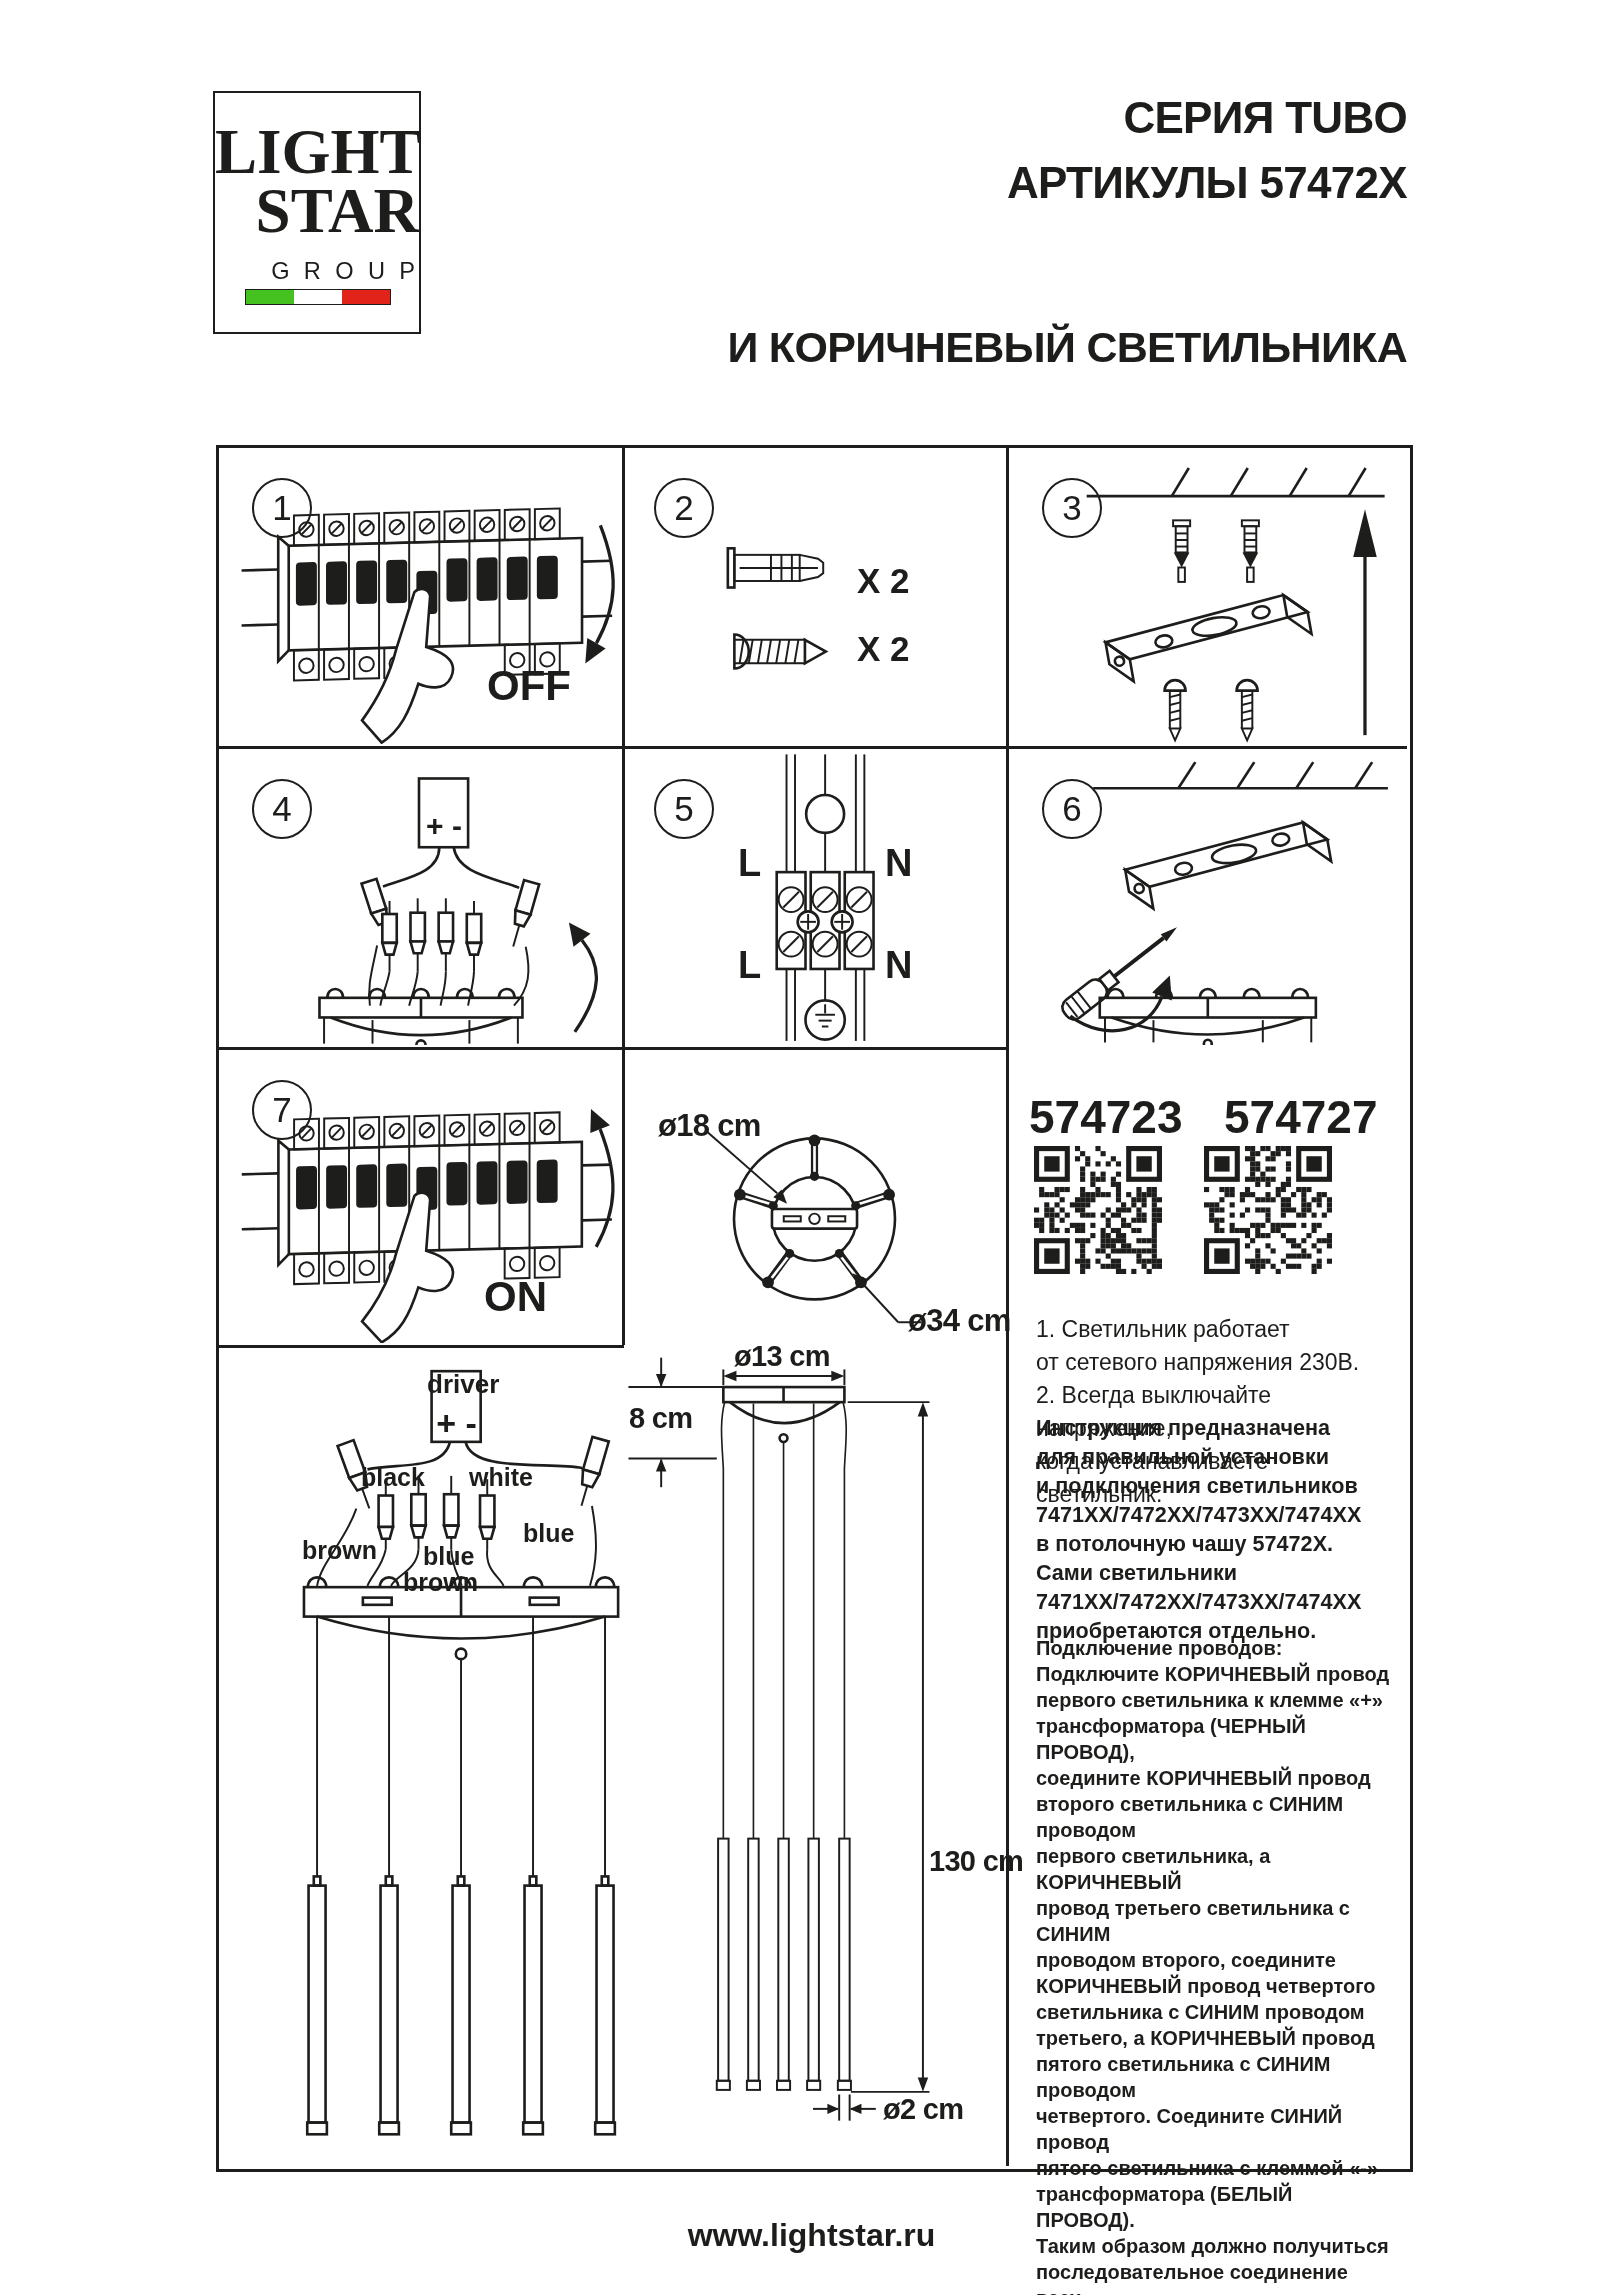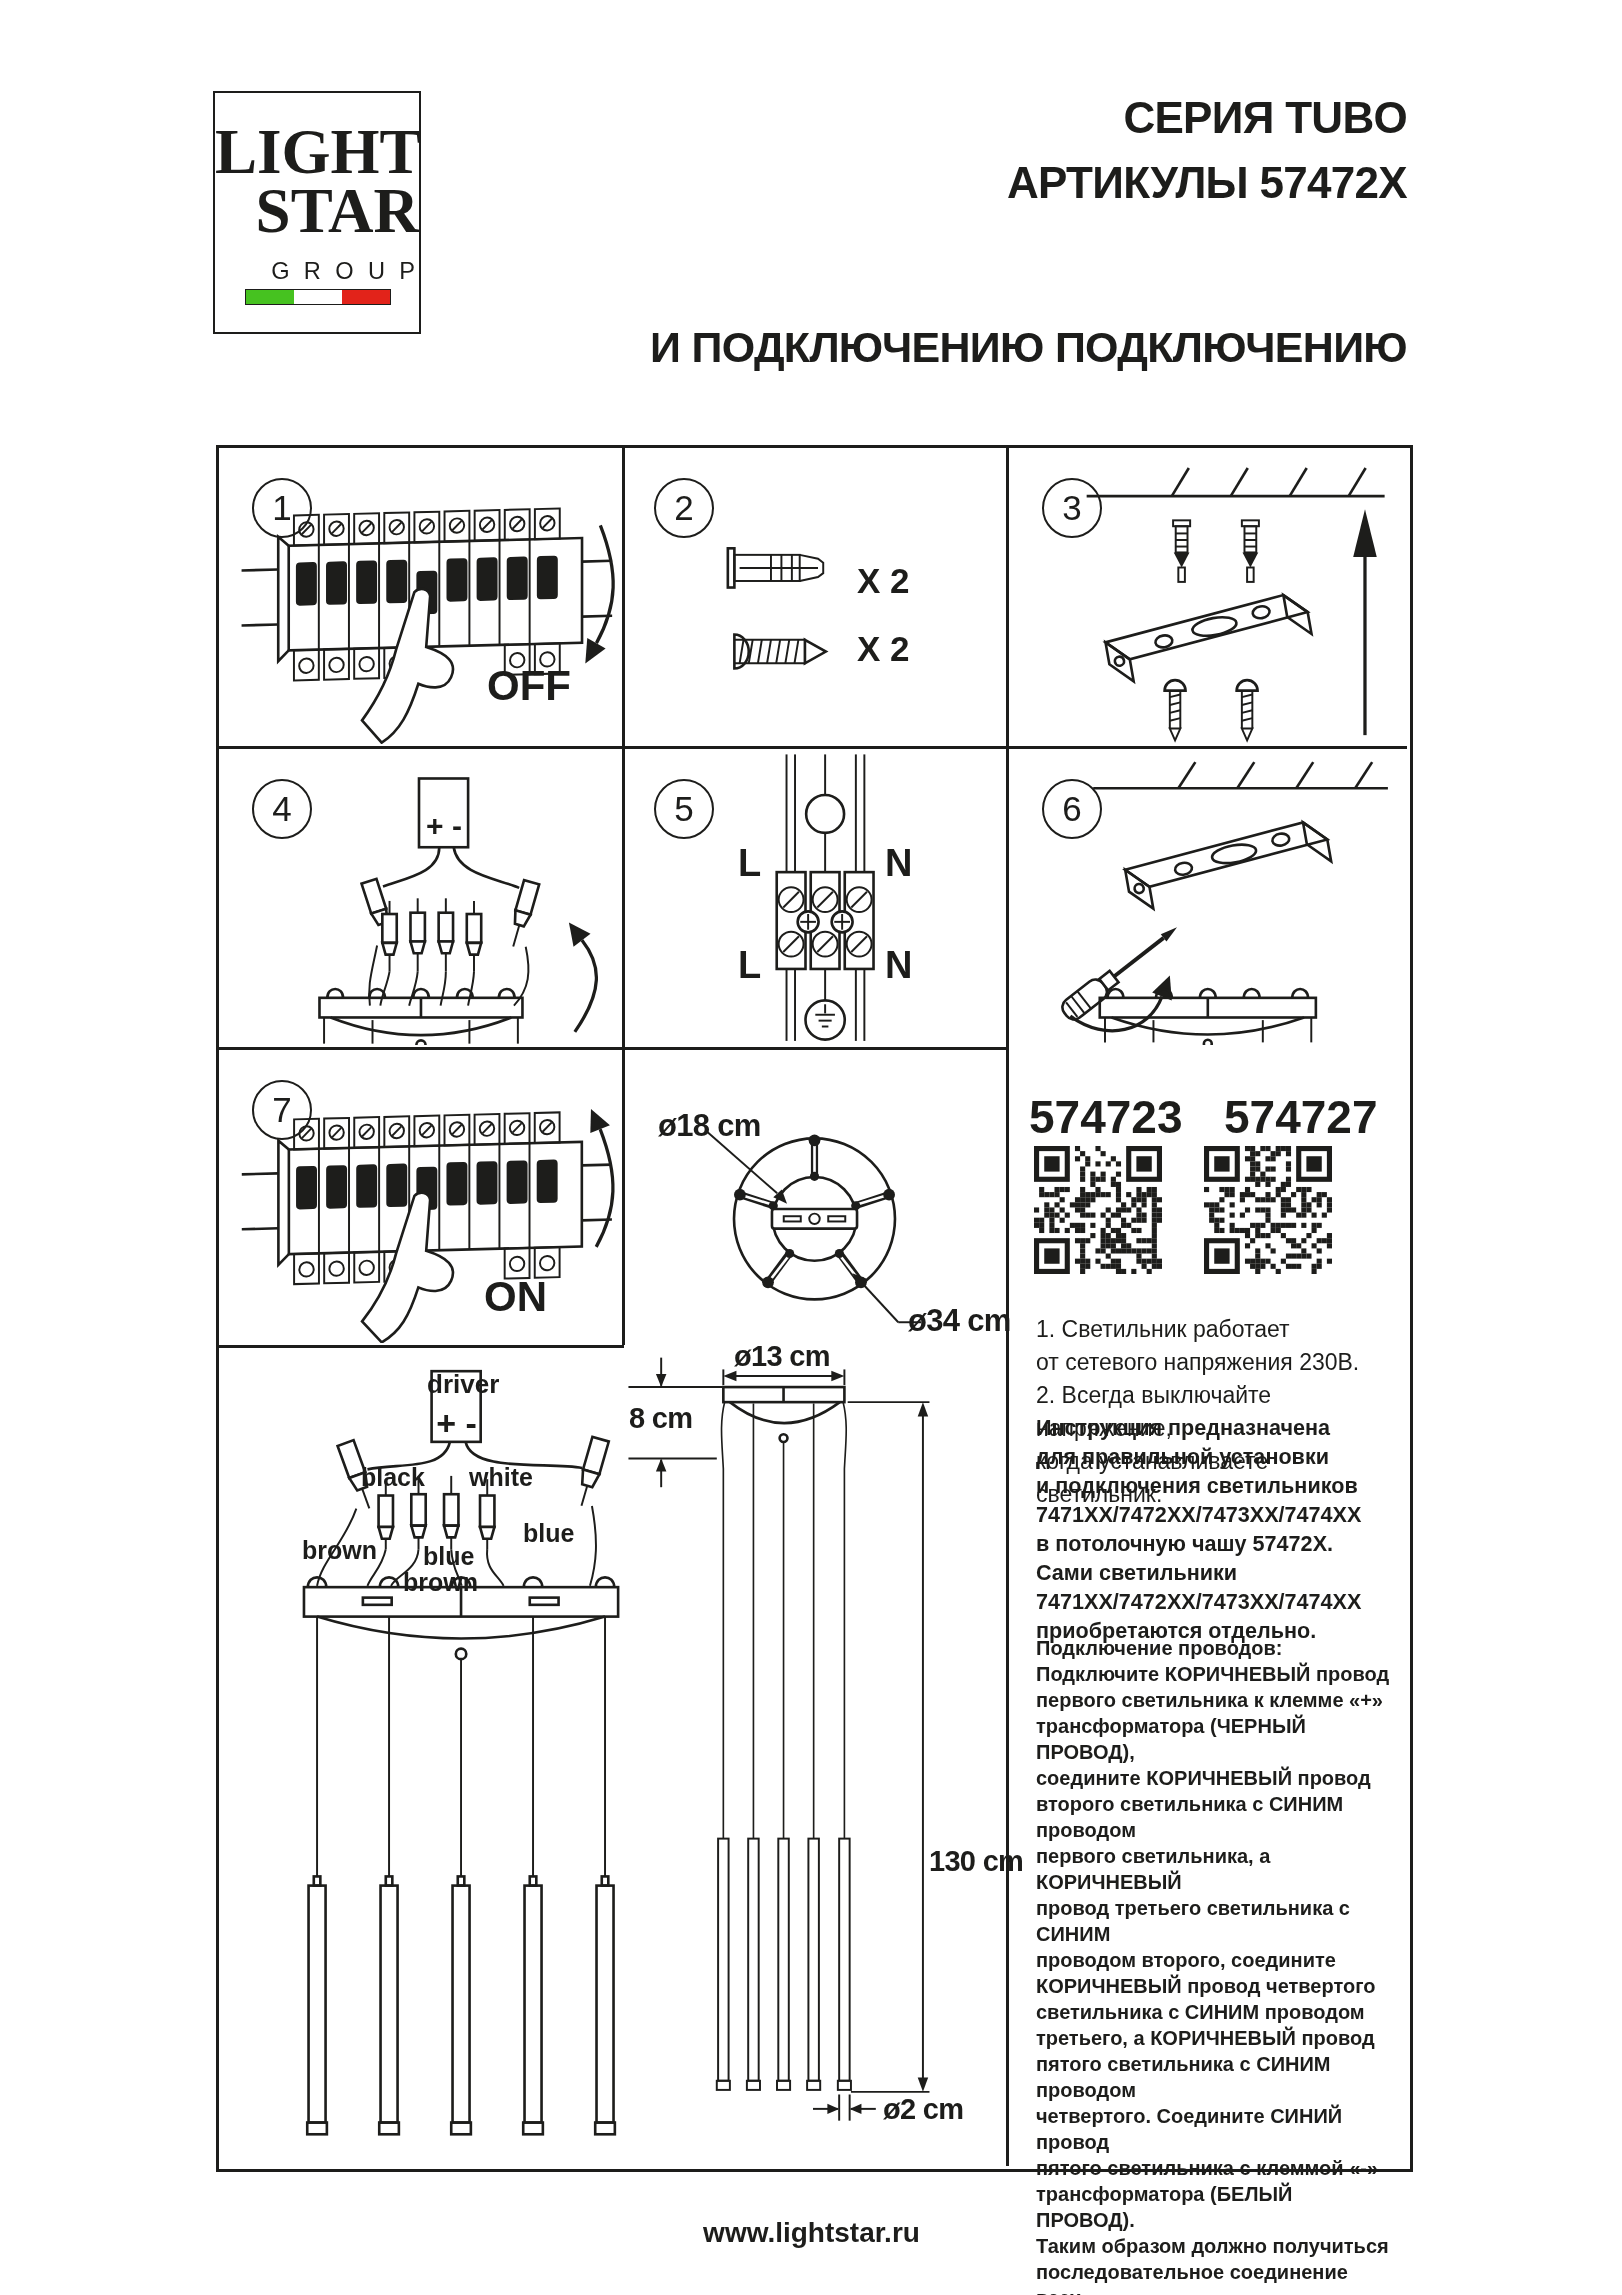--- a/index.html
+++ b/index.html
@@ -37,21 +37,21 @@
     <div class="abs" style="left:0;width:100%;top:165px;font-size:23.6px;letter-spacing:3.9px;">G R O U P</div>
     <div class="abs" style="left:30px;top:196px;width:144px;height:14.4px;border:1.3px solid #1d1d1b;display:flex;">
       <div style="flex:1;background:#46c220;"></div>
       <div style="flex:1;background:#ffffff;"></div>
       <div style="flex:1;background:#e2231a;"></div>
     </div>
   </div>
 
   <div class="abs hd" style="right:216px;top:92px;font-size:44px;text-align:right;">СЕРИЯ TUBO</div>
   <div class="abs hd" style="right:216px;top:157px;font-size:44px;text-align:right;">АРТИКУЛЫ 57472X</div>
-  <div class="abs hd" style="right:216px;top:322px;font-size:43px;text-align:right;">И ПОДКЛЮЧЕНИЮ ПОДКЛЮЧЕНИЮ</div>
+  <div class="abs hd" style="right:216px;top:322px;font-size:43px;text-align:right;">И КОРИЧНЕВЫЙ СВЕТИЛЬНИКА</div>
 
   <div class="abs" style="left:216px;top:445px;width:1191px;height:1721px;border:3.3px solid #1d1d1b;"></div>
   <div class="abs" style="left:622px;top:445px;width:2.6px;height:900px;background:#1d1d1b;"></div>
   <div class="abs" style="left:1006px;top:445px;width:2.6px;height:1721px;background:#1d1d1b;"></div>
   <div class="abs" style="left:216px;top:746px;width:1191px;height:2.6px;background:#1d1d1b;"></div>
   <div class="abs" style="left:216px;top:1047px;width:793px;height:2.6px;background:#1d1d1b;"></div>
   <div class="abs" style="left:216px;top:1345px;width:408px;height:2.6px;background:#1d1d1b;"></div>
 
   <div class="abs stepnum" style="left:252px;top:478px;">
       <span>1</span>
@@ -1138,16 +1138,16 @@
         <rect x="278" y="1135" width="20" height="14"></rect>
       <rect x="327" y="765" width="16" height="370"></rect>
         <rect x="325" y="1135" width="20" height="14"></rect>
     </g>
   </svg>
   <div class="abs dim" style="left:734px;top:1340px;">ø13 cm</div>
   <div class="abs dim" style="left:629px;top:1402px;">8 cm</div>
   <div class="abs dim" style="left:929px;top:1845px;">130 cm</div>
   <div class="abs dim" style="left:883px;top:2093px;">ø2 cm</div>
 
-  <div class="abs" style="left:0;top:2217px;width:1623px;text-align:center;font-size:28px;font-weight:bold;">www.lightstar.ru</div>
+  <div class="abs" style="left:0;top:2217px;width:1623px;text-align:center;font-size:32px;font-weight:bold;">www.lightstar.ru</div>
 
 </div>
 
 
 </body></html>

